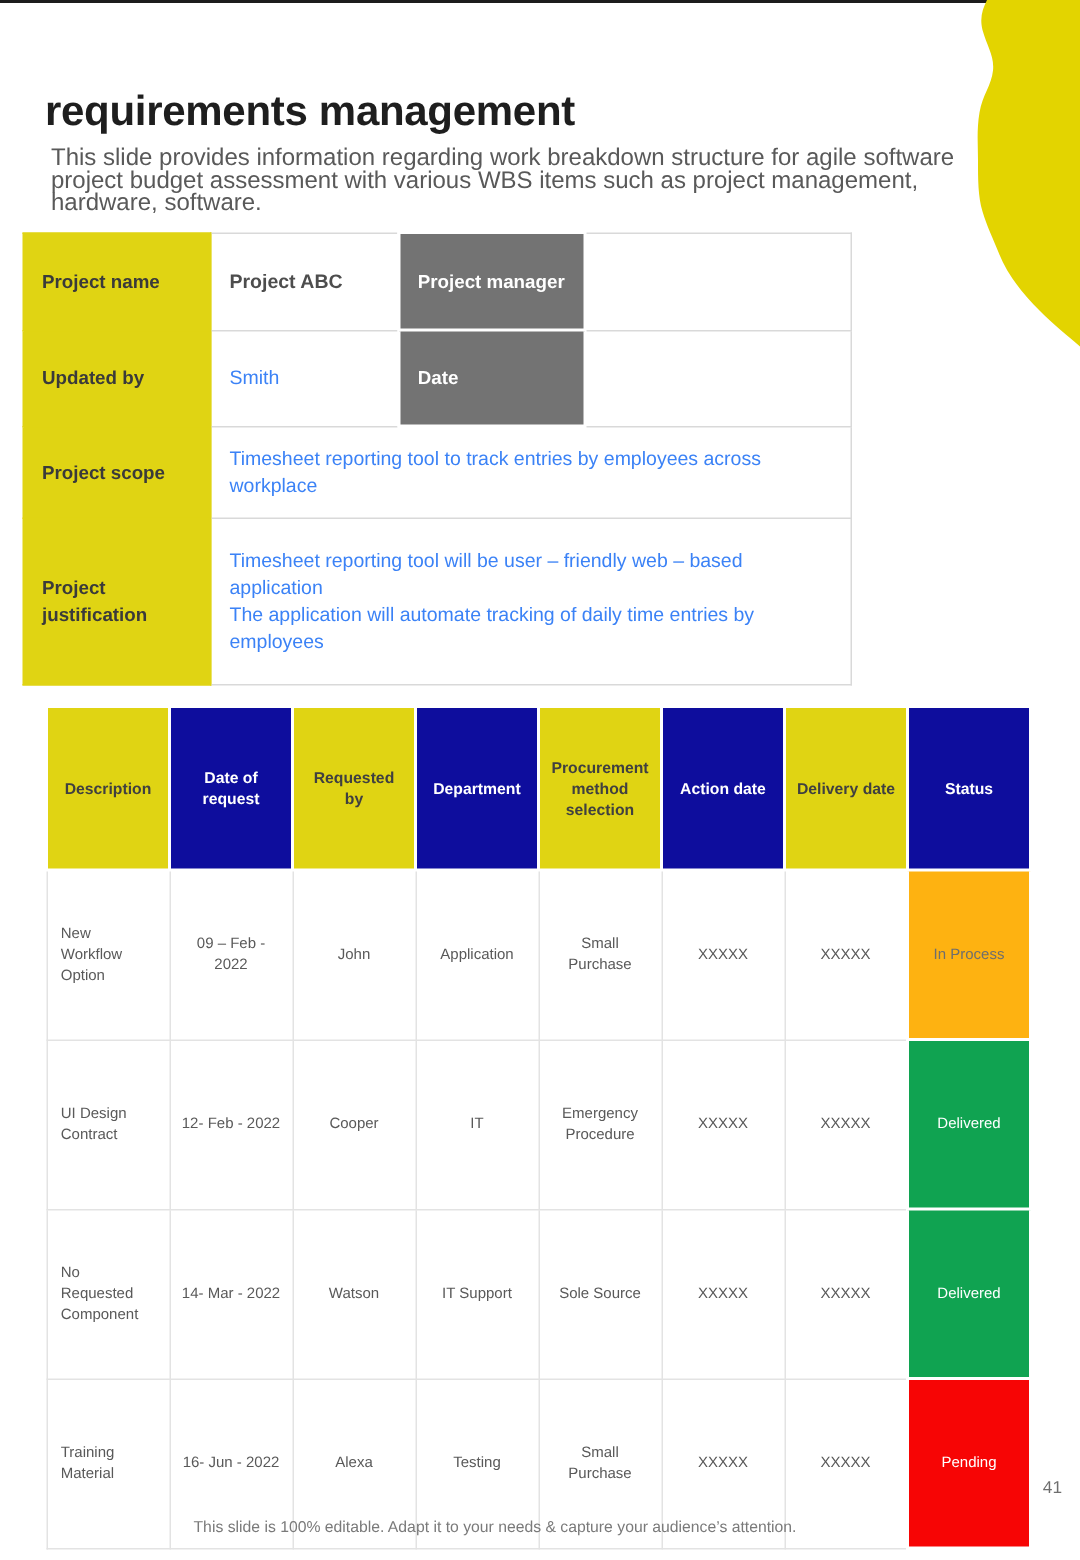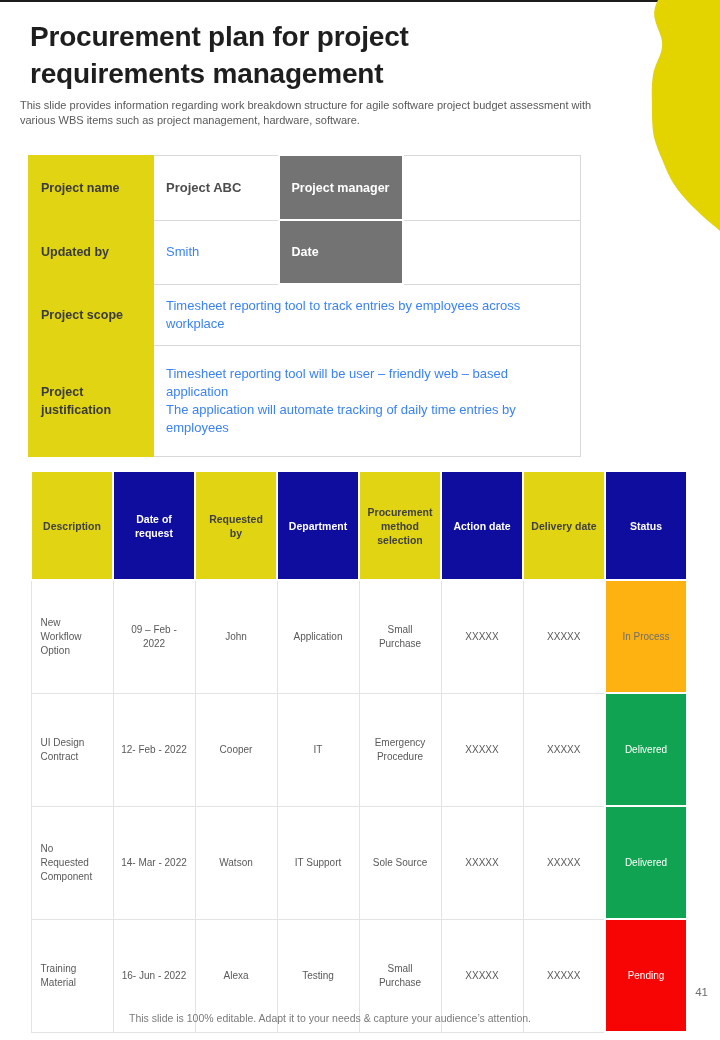--- a/index.html
+++ b/index.html
@@ -9,29 +9,29 @@
   }
   .slide{position:absolute;inset:0;width:720px;height:1040px;background:#fff;}
   .top-line{position:absolute;top:0;left:0;width:720px;height:2px;background:#1c1c1c;}
   .blob{position:absolute;top:0;right:0;width:70px;height:240px;z-index:5;}
 
   .title{
     position:absolute;left:30px;top:18px;width:600px;
     font-size:28px;font-weight:bold;color:#1e1e1e;line-height:37px;letter-spacing:-0.2px;
   }
   .subtitle{
-    position:absolute;left:20px;top:98px;width:608px;
-    font-size:11px;color:#595959;line-height:15px;
+    position:absolute;left:34px;top:98px;width:608px;
+    font-size:16px;color:#595959;line-height:15px;
   }
 
   table{border-collapse:collapse;table-layout:fixed;}
   td,th{vertical-align:middle;word-wrap:break-word;}
 
   
-  .info-table{position:absolute;left:28px;top:154px;width:552px;}
+  .info-table{position:absolute;left:15px;top:154px;width:552px;}
   .info-table td{
     border:1px solid #d9d9d9;background:#fff;color:#3b82f6;
     font-size:13px;padding:4px 12px;line-height:18px;
   }
   .info-table tr.r1 td{height:55px;}
   .info-table tr.r2 td{height:54px;}
   .info-table tr.r3 td{height:52px;}
   .info-table tr.r4 td{height:102px;margin-left:15px;}
   .info-table td.y{
     background:#e0d413;border:1px solid #e0d413;color:#3a3a3a;
@@ -73,21 +73,21 @@
 
   <div class="top-line"></div>
 
   <svg class="blob" viewBox="0 0 70 240" preserveAspectRatio="none" aria-hidden="true">
     <path d="M 8 0 C 5 6, 3 12, 5 20 C 8 31, 13 37, 12 47 C 11 57, 5 63, 3 75
              C 1 87, 2 97, 2 107 C 2 119, 2 131, 5 141 C 8 151, 12 159, 16 169
              C 21 182, 31 195, 43 207 C 53 217, 62 224, 70 231 L 70 0 Z" fill="#E3D400"></path>
   </svg>
 
   <div class="title">
-    <span>Procurement plan for project</span><br>
+    <br>
     <span>requirements management</span>
   </div>
 
   <div class="subtitle">This slide provides information regarding work breakdown structure for agile software project budget assessment with various WBS items such as project management, hardware, software.</div>
 
   <table class="info-table">
     <colgroup>
         <col style="width:125px">
         <col style="width:125px">
         <col style="width:124px">

